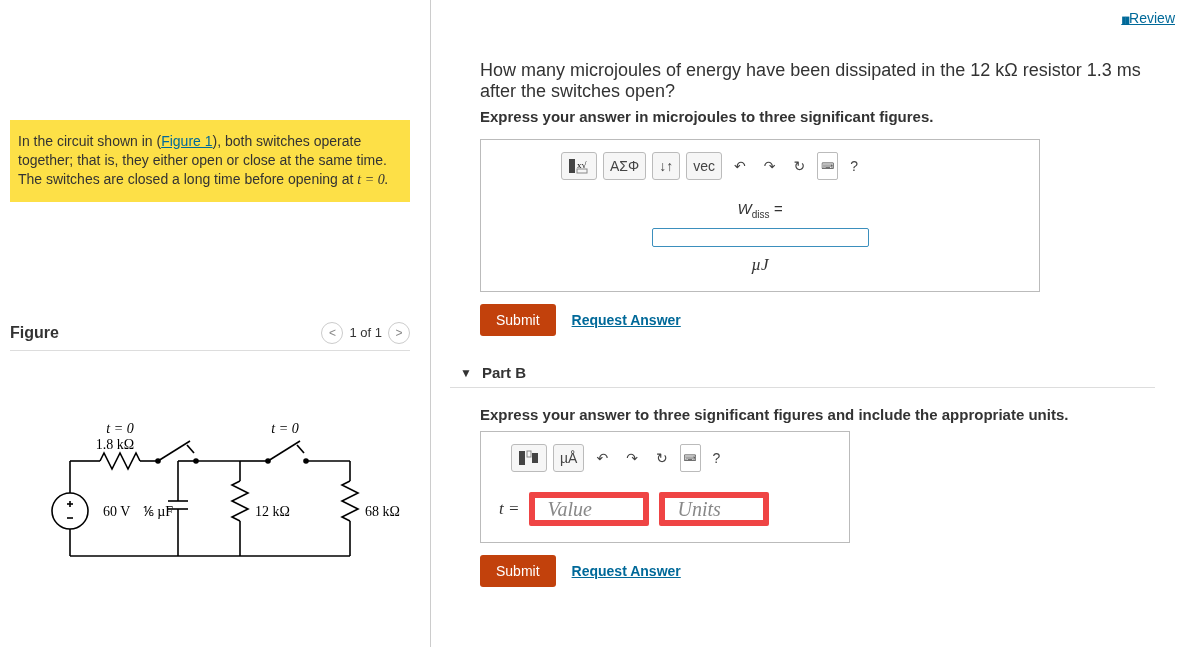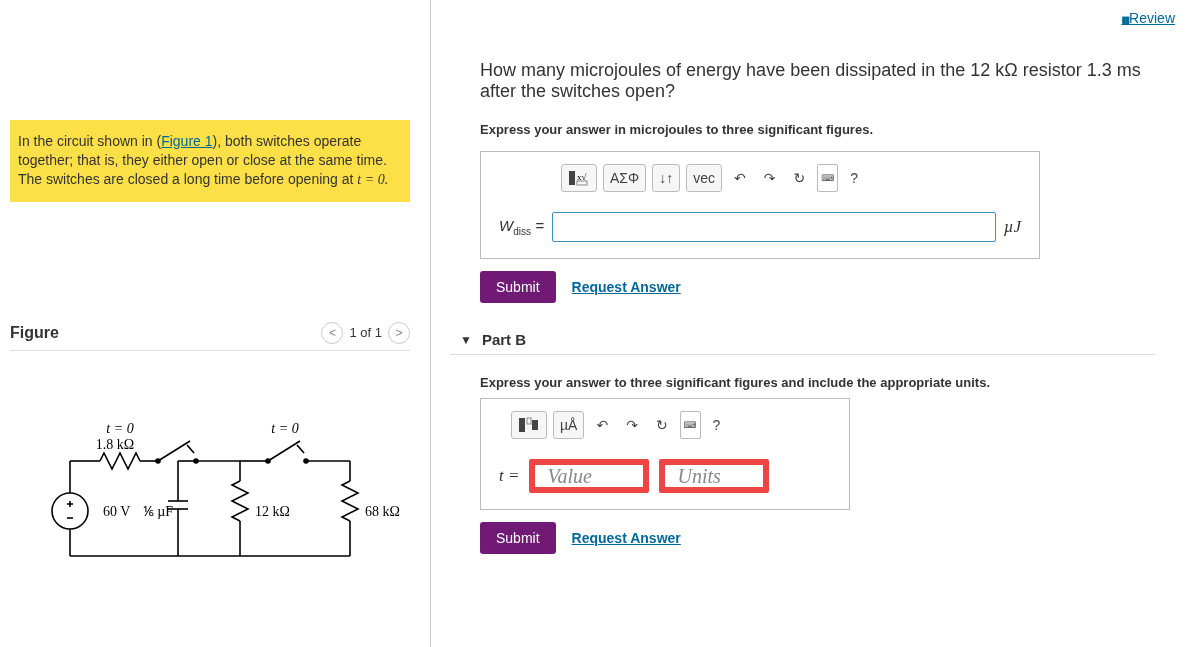--- a/index.html
+++ b/index.html
@@ -11,32 +11,32 @@
   .right { flex: 1; padding: 60px 25px 0 60px; position: relative; }
   .vdiv { position: absolute; left: 430px; top: 0; bottom: 0; width: 1px; background: #ccc; }
   .intro { background: #fde047; padding: 12px 8px; font-size: 14px; line-height: 1.35; margin-top: 100px; }
   .intro .flink { color: #006999; text-decoration: underline; cursor: pointer; }
   .fig-head { display: flex; align-items: center; justify-content: space-between; margin-top: 120px; border-bottom: 1px solid #ddd; padding-bottom: 6px; }
   .fig-head h3 { font-size: 16px; font-weight: bold; margin: 0; }
   .pager { display: flex; align-items: center; gap: 6px; font-size: 13px; }
   .pbtn { width: 22px; height: 22px; border: 1px solid #ccc; border-radius: 50%; background: #fff; display: flex; align-items: center; justify-content: center; font-size: 12px; color: #888; cursor: pointer; }
   .circuit { margin-top: 50px; text-align: center; }
   .question { font-size: 18px; }
-  .bold-instr { font-weight: bold; margin-top: 20px; font-size: 13px; }
+  .bold-instr { font-weight: bold; margin-top: 6px; font-size: 15px; }
   .answer-box { border: 1px solid #bbb; margin-top: 14px; width: 560px; }
   .toolbar { display: flex; gap: 6px; padding: 12px 0 10px 80px; align-items: center; }
   .tbtn { height: 28px; padding: 0 6px; display: flex; align-items: center; justify-content: center; font-size: 14px; color: #444; cursor: pointer; }
   .tbtn.boxed { border: 1px solid #bbb; border-radius: 3px; background: #f6f6f6; }
-  .input-row { display: flex; align-items: center; padding: 10px 18px 16px 18px; gap: 8px; }
+  .input-row { display: flex; align-items: center; padding: 10px 18px 16px 18px; gap: 8px; flex-direction: column; }
   .wdiss { font-style: italic; font-size: 15px; }
   .wdiss sub { font-size: 10px; font-style: normal; }
   .valinput { flex: 1; height: 30px; border: 1px solid #3b8fbd; border-radius: 2px; padding: 0 8px; font-size: 15px; }
   .unit-lbl { font-style: italic; font-family: 'Times New Roman', serif; font-size: 17px; }
   .actions { margin-top: 12px; display: flex; align-items: center; gap: 16px; }
-  .submit-btn { background: #701a75; color: #fff; border: none; border-radius: 3px; padding: 8px 16px; font-size: 14px; cursor: pointer; }
+  .submit-btn { background: #c2410c; color: #fff; border: none; border-radius: 3px; padding: 8px 16px; font-size: 14px; cursor: pointer; }
   .req-answer { color: #006999; text-decoration: underline; font-weight: bold; font-size: 14px; cursor: pointer; }
   .part-hdr { display: flex; align-items: center; gap: 10px; margin-top: 28px; padding-bottom: 6px; border-bottom: 1px solid #ddd; width: 705px; margin-left: -30px; padding-left: 10px; }
   .part-hdr .caret { font-size: 12px; }
   .part-hdr .lbl { font-weight: bold; font-size: 15px; }
   .answer-box2 { border: 1px solid #bbb; margin-top: 8px; width: 370px; }
   .toolbar2 { display: flex; gap: 6px; padding: 12px 0 10px 30px; align-items: center; }
   .input-row2 { display: flex; align-items: center; padding: 10px 18px 16px 18px; gap: 10px; }
   .val2, .unit2 { height: 34px; border: 6px solid #ef4444; border-radius: 2px; font-size: 20px; font-family: 'Times New Roman', serif; font-style: italic; color: #888; padding: 0 12px; display: flex; align-items: center; }
   .val2 { width: 120px; }
   .unit2 { width: 110px; }

